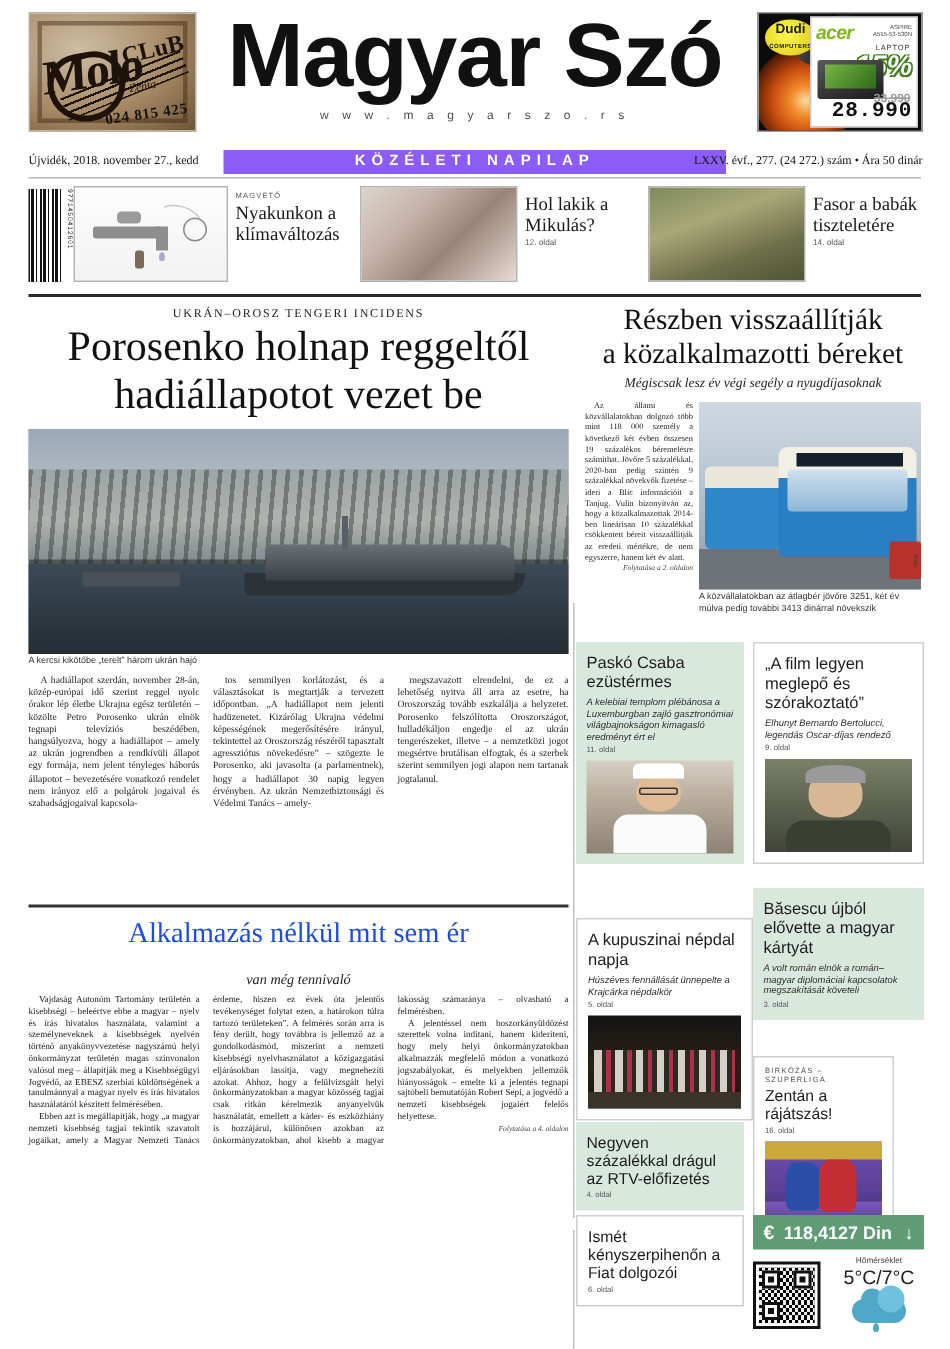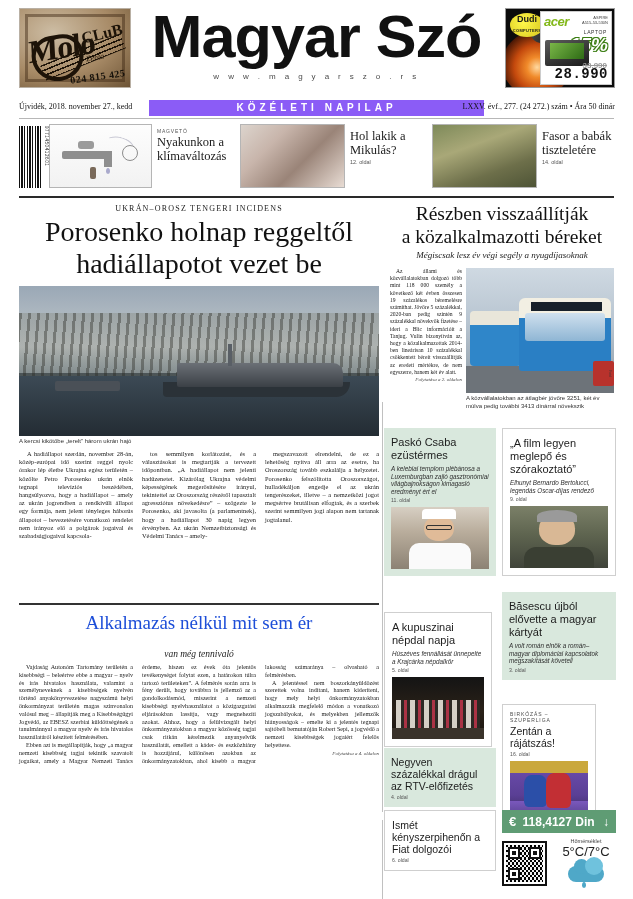--- a/index.html
+++ b/index.html
@@ -325,21 +325,21 @@
   .pic-wrestle { background: linear-gradient(#6e4fb0 0%, #5a3f95 55%, #2d2448 100%); }
   .pw-mat { position:absolute; left:0; bottom:0; width:100%; height:36%;
     background: linear-gradient(#7a58bd, #4b3a7e); }
   .pw-a { position:absolute; left:18%; top:22%; width:30%; height:52%; background:#2b4fa8; border-radius:30% 30% 18% 18%;}
   .pw-b { position:absolute; left:46%; top:20%; width:32%; height:56%; background:#c22f34; border-radius:30% 30% 18% 18%;}
   .pw-top { position:absolute; left:0; top:0; width:100%; height:20%; background:#caa83c;}
 
   .c1 { left:0;   top:0;   width:112px; }
   .c2 { left:118px; top:0; width:114px; }
   .c3 { left:118px; top:164px; width:114px; }
-  .c4 { left:0;   top:184px; width:108px; }
+  .c4 { left:0;   top:184px; width:118px; }
   .c5 { left:0;   top:320px; width:112px; }
   .c6 { left:118px; top:276px; width:94px; }
   .c7 { left:0;   top:382px; width:112px; }
 
   
   .currency {
     position:absolute; left:502px; top:810px; width:114px; height:23px;
     background:#5f9c74; color:#fff; font-family:"Liberation Sans", sans-serif;
     font-weight:bold; font-size:12px; line-height:23px; text-align:center;
   }

